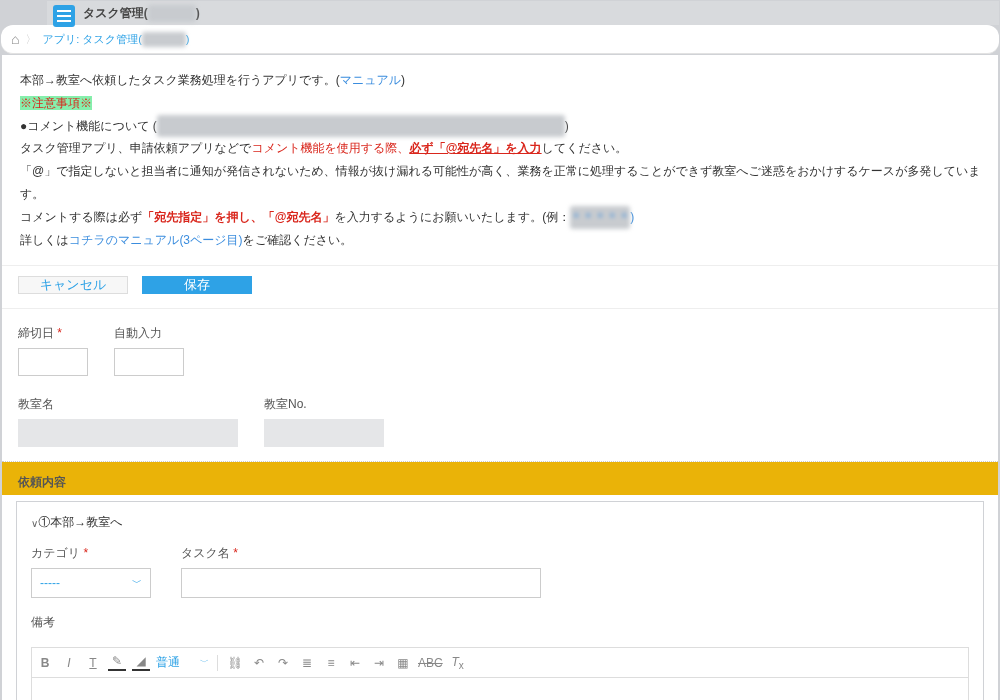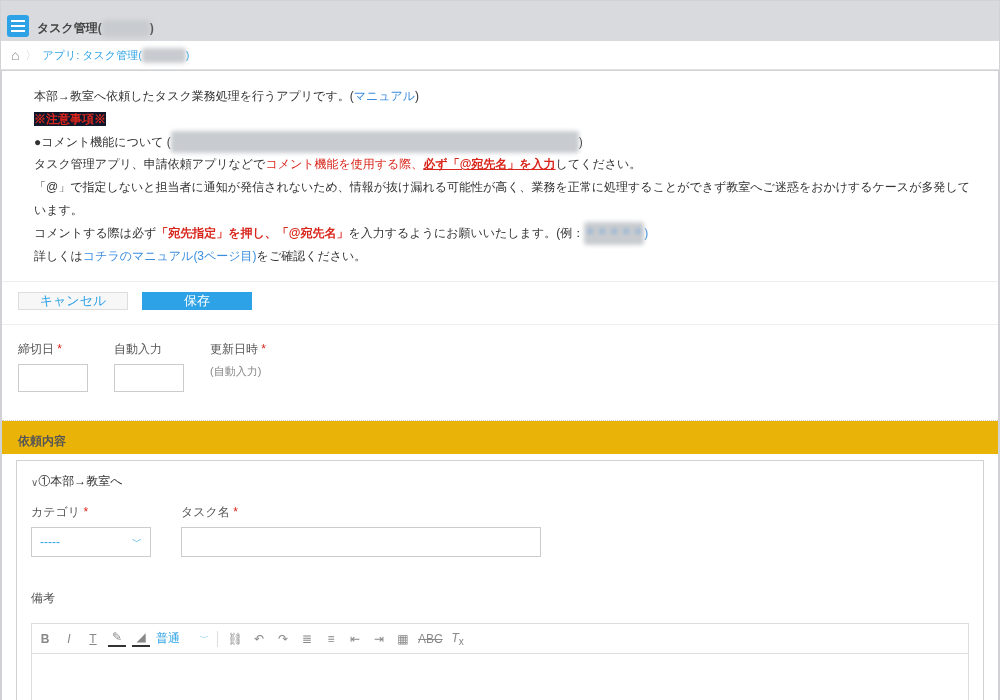--- a/index.html
+++ b/index.html
@@ -12,23 +12,24 @@
     width: 1000px;
     height: 700px;
     overflow: hidden;
   }
   .outer {
     padding: 1px;
   }
   .header-bar {
     background: #d8dadd;
     display: flex;
-    align-items: flex-end;
+    align-items: flex-start;
     padding: 4px 6px;
-    height: 40px;
+    height: 24px;
+    margin-left: 46px;
   }
   .app-icon {
     width: 22px;
     height: 22px;
     background: #2ea2e6;
     border-radius: 3px;
     display: flex;
     flex-direction: column;
     justify-content: center;
     gap: 3px;
@@ -54,44 +55,45 @@
   }
   .breadcrumb {
     background: #fff;
     display: flex;
     align-items: center;
     padding: 6px 10px;
     font-size: 11px;
     color: #888;
     gap: 6px;
     border-bottom: 1px solid #e2e2e2;
+    border-radius: 12px;
   }
   .home-icon::before {
     content: "⌂";
     color: #888;
     font-size: 14px;
   }
   .chevron::before {
     content: "〉";
     color: #ccc;
     font-size: 11px;
   }
   .breadcrumb .link { color: #2ea2e6; }
   .content {
     background: #fff;
     margin: 1px;
     padding: 0;
   }
   .notice {
-    padding: 14px 16px 14px 32px;
+    padding: 14px 16px 14px 18px;
     line-height: 1.9;
     font-size: 12px;
   }
   .notice .link { color: #3b8dde; }
-  .warn-label { color: #d9261c; background: #0f172a; font-weight: bold; }
+  .warn-label { color: #d9261c; background: #86efac; }
   .red { color: #d9261c; }
   .red-u { color: #d9261c; text-decoration: underline; font-weight: bold; }
   .red-b { color: #d9261c; font-weight: bold; }
   .action-bar {
     padding: 10px 16px 14px;
     display: flex;
     gap: 14px;
     border-top: 1px solid #eee;
     border-bottom: 1px solid #eee;
     background:#fff;
@@ -265,35 +267,41 @@
     <div class="form-area">
       <div class="row">
         <div class="field">
           <label class="req">締切日</label>
           <input class="txt" style="width: 70px;">
         </div>
         <div class="field">
           <label>自動入力</label>
           <input class="txt" style="width: 70px;">
         </div>
-        <div class="field">
-          <label class="req">更新日時</label>
-          <span class="hint">(自動入力)</span>
+      </div>
+      <div class="row" style="margin-bottom:6px">
+        <div class="field">
+          <label>教室名</label>
+          <span class="ro" style="width:220px"></span>
+        </div>
+        <div class="field">
+          <label>教室No.</label>
+          <span class="ro" style="width:120px"></span>
         </div>
       </div>
     </div>
 
     <div class="section-title">依頼内容</div>
 
     <div class="panel">
       <div class="panel-head">
         <span class="caret"></span>
         <span>①本部→教室へ</span>
       </div>
-      <div class="row" style="gap:30px; margin-bottom:33px">
+      <div class="row" style="gap:30px; margin-bottom:16px">
         <div class="field">
           <label class="req">カテゴリ</label>
           <div class="dropdown">
             <span>-----</span>
             <span class="chev">﹀</span>
           </div>
         </div>
         <div class="field">
           <label class="req">タスク名</label>
           <input class="task-name" style="">

